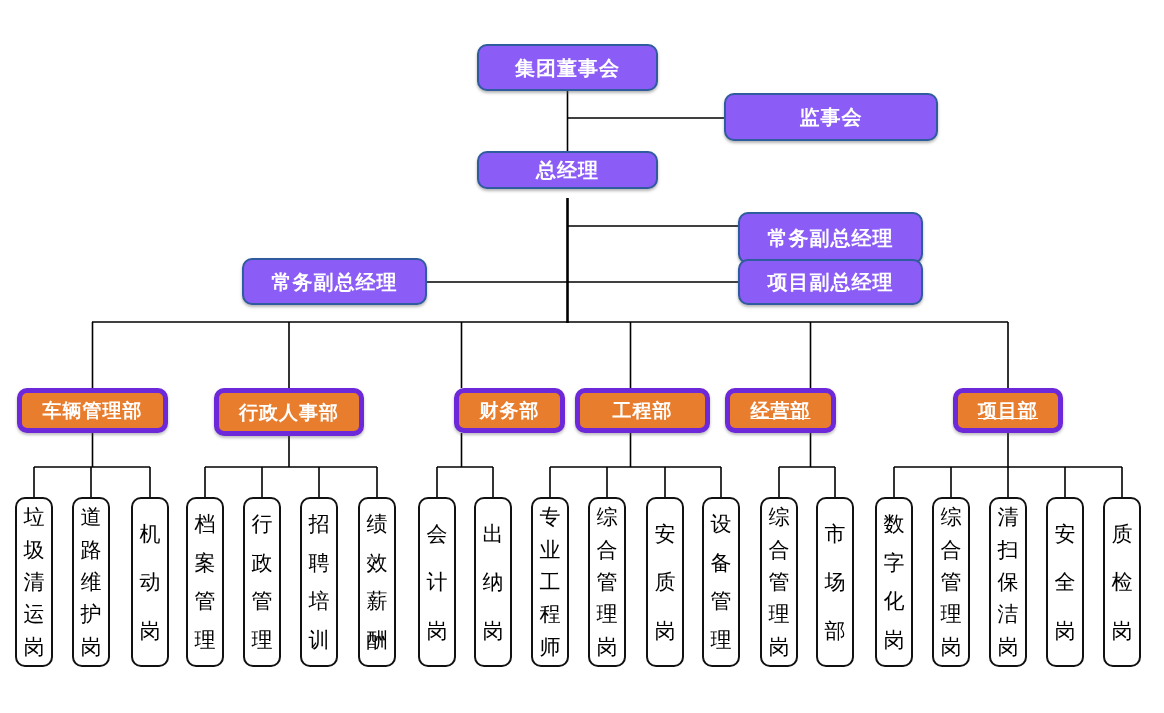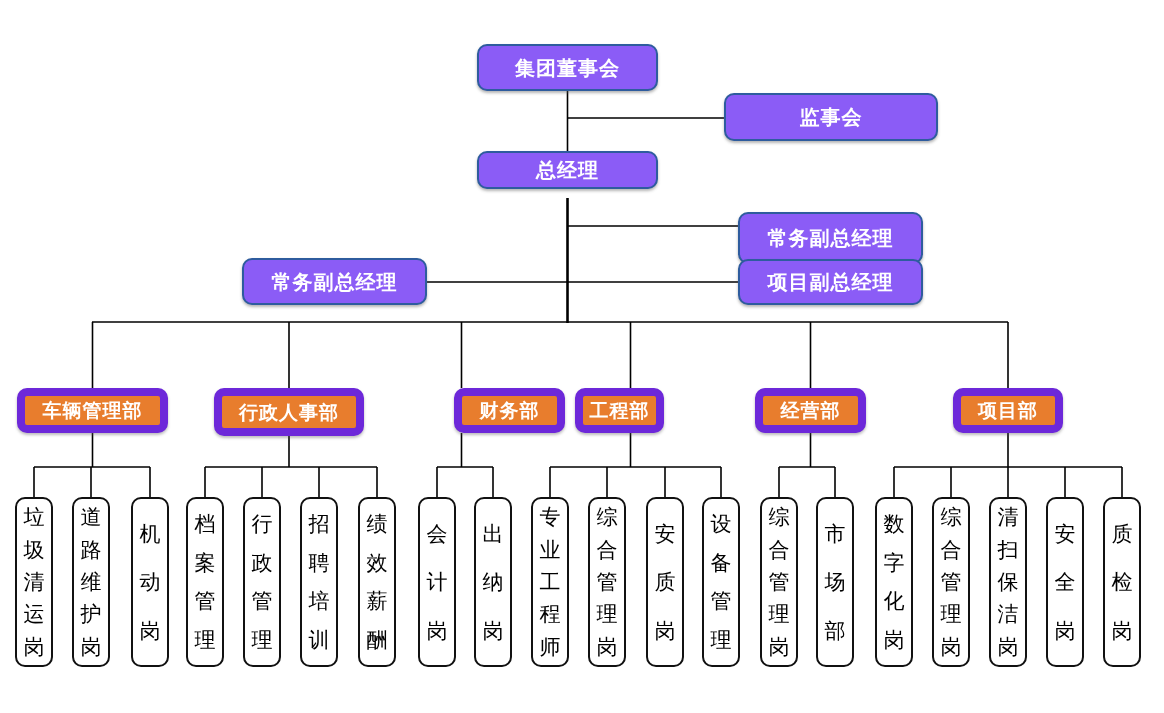--- a/index.html
+++ b/index.html
@@ -30,21 +30,21 @@
   .blue {
     background: #8b5cf6;
     border: 2px solid #2E5C9E;
     color: #ffffff;
     font-size: 20px;
     font-weight: 600;
     box-shadow: 0 2px 3px rgba(90,90,90,0.45);
   }
   .orange {
     background: #E87D2D;
-    border: 8px solid #6d28d9;
+    border: 5px solid #6d28d9;
     color: #ffffff;
     font-size: 19px;
     font-weight: 600;
     box-shadow: 0 2px 3px rgba(90,90,90,0.40);
   }
   .post {
     position: absolute;
     top: 497px;
     width: 38px;
     height: 170px;
@@ -137,23 +137,23 @@
 
   <div class="node blue" style="left:738px; top:212px; width:185px; height:52px;">常务副总经理</div>
 
   <div class="node blue" style="left:242px; top:258px; width:185px; height:47px;">常务副总经理</div>
 
   <div class="node blue" style="left:738px; top:259px; width:185px; height:46px;">项目副总经理</div>
 
   <div class="node orange" style="left:17px;  top:388px; width:151px; height:45px;">车辆管理部</div>
   <div class="node orange" style="left:214px; top:388px; width:150px; height:48px;">行政人事部</div>
   <div class="node orange" style="left:406px; top:388px; width:111px; height:45px;margin-left:48px;">财务部</div>
-  <div class="node orange" style="left:575px; top:388px; width:89px; height:45px;">工程部</div>
-  <div class="node orange" style="left:755px; top:388px; width:111px; height:45px;">经营部</div>
-  <div class="node orange" style="left:953px; top:388px; width:110px; height:45px;">项目部</div>
+  <div class="node orange" style="left:575px; top:388px; width:135px; height:45px;">工程部</div>
+  <div class="node orange" style="left:725px; top:388px; width:111px; height:45px;text-decoration:underline;">经营部</div>
+  <div class="node orange" style="left:953px; top:388px; width:110px; height:45px;text-decoration:underline;">项目部</div>
 
   <div class="post" style="left:15px;">
       <div class="label">
         <span>垃</span>
         <span>圾</span>
         <span>清</span>
         <span>运</span>
         <span>岗</span>
       </div>
     </div>

